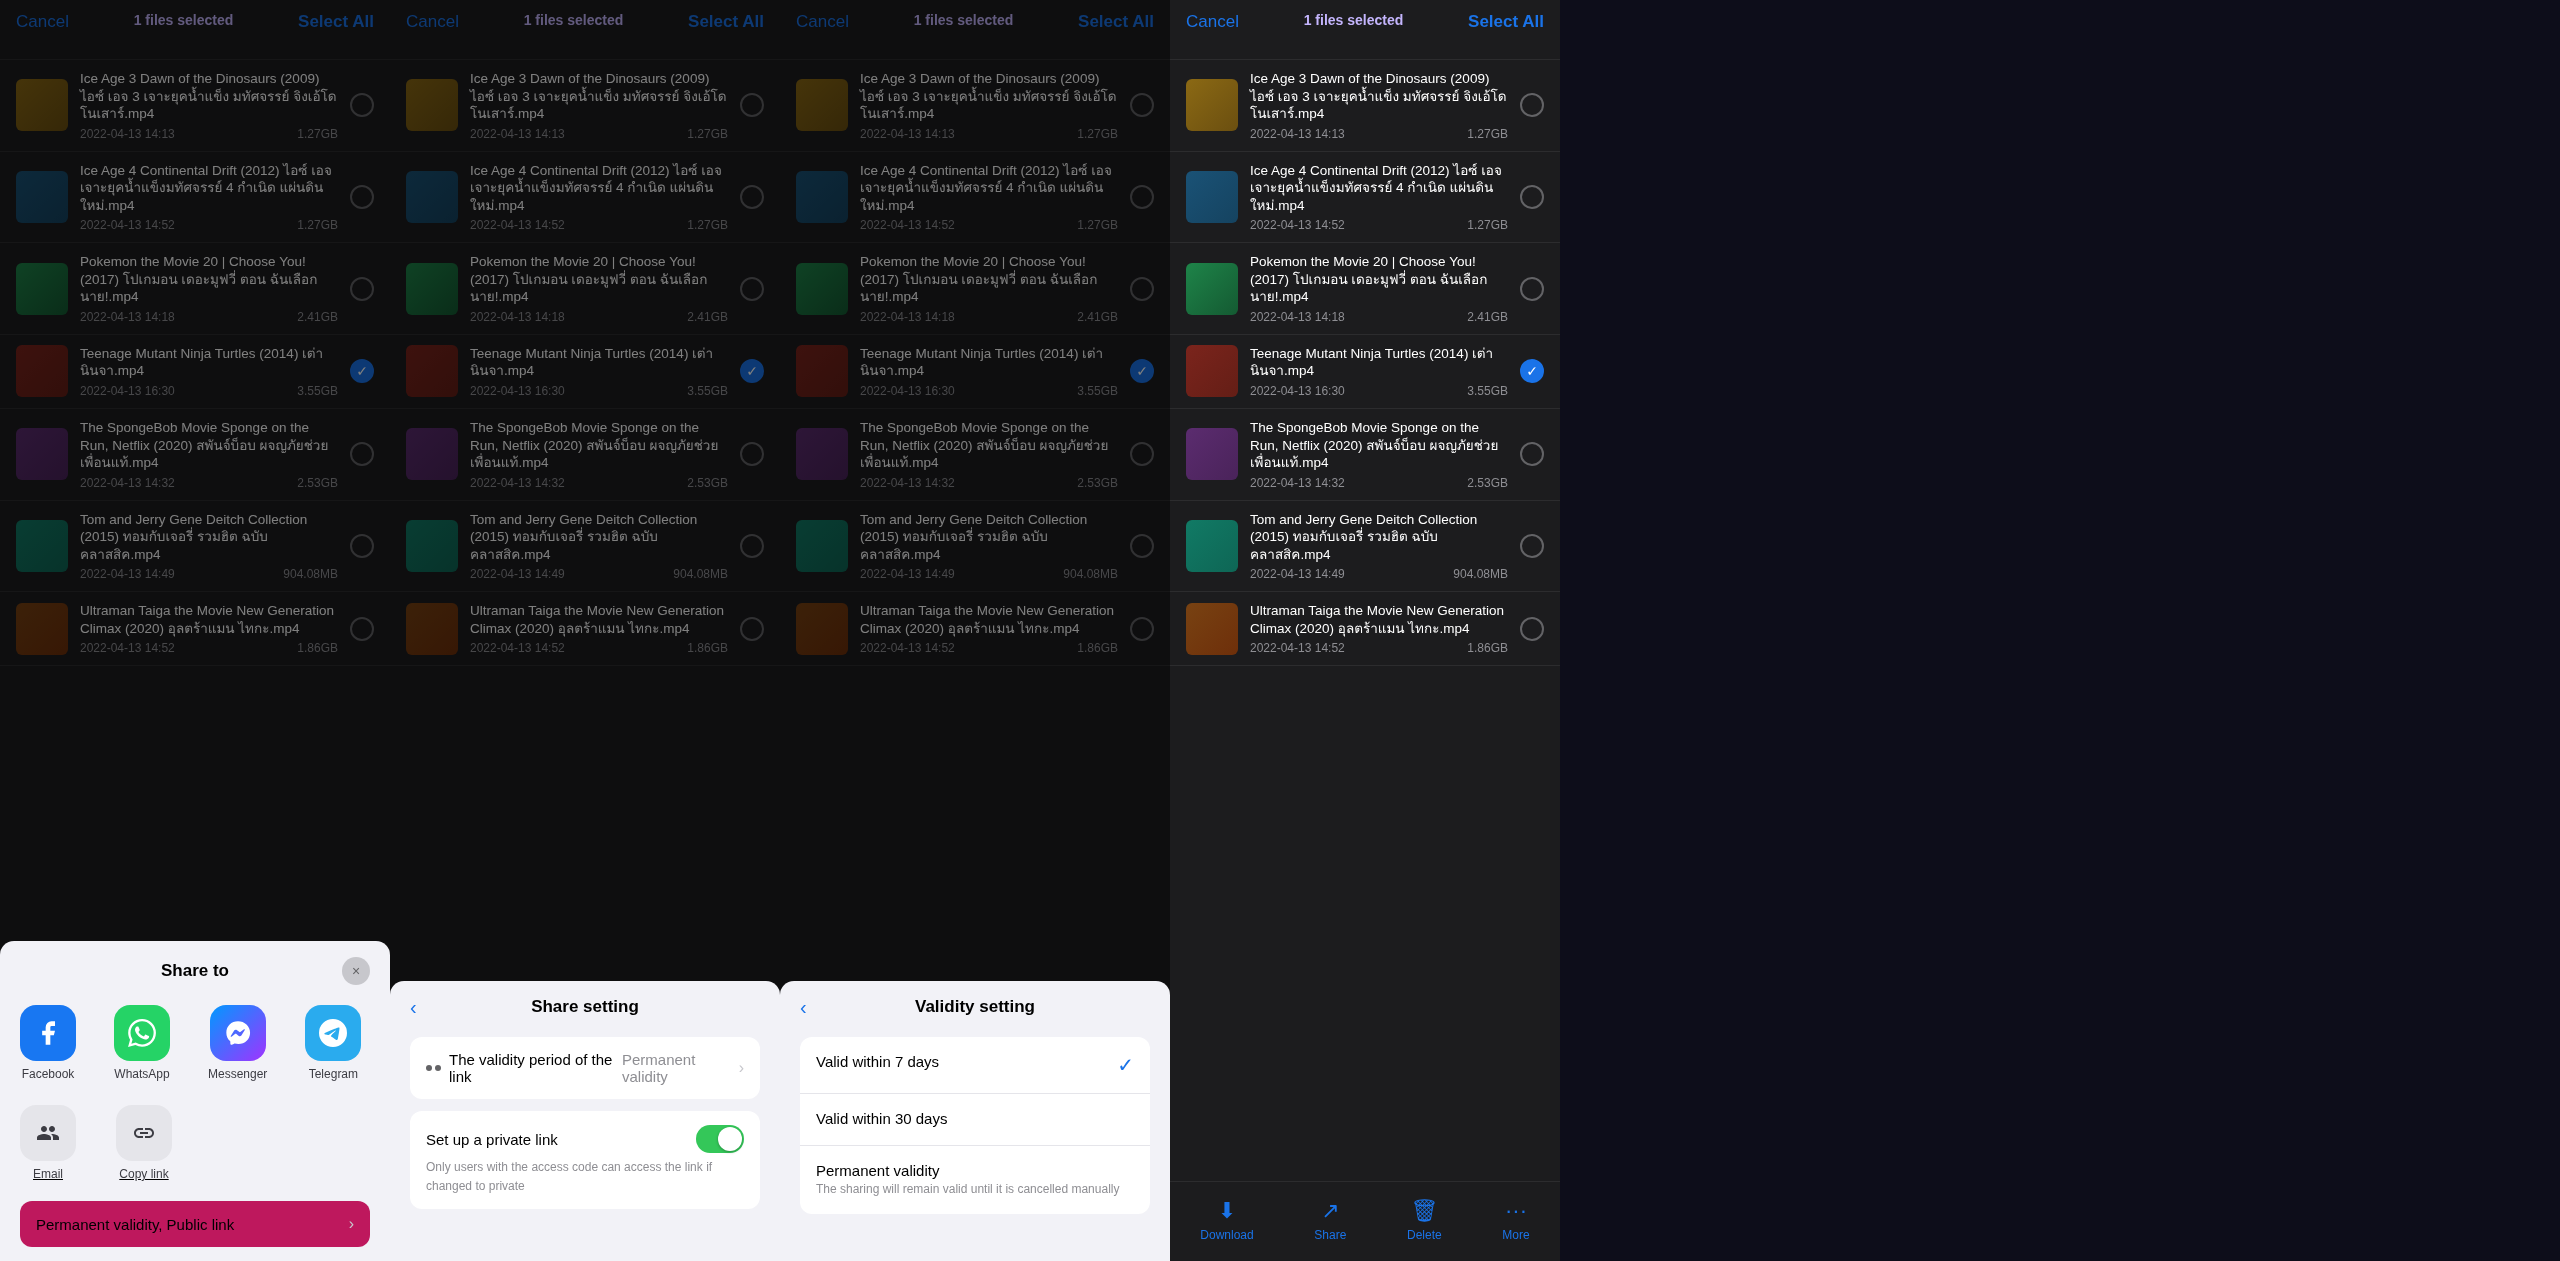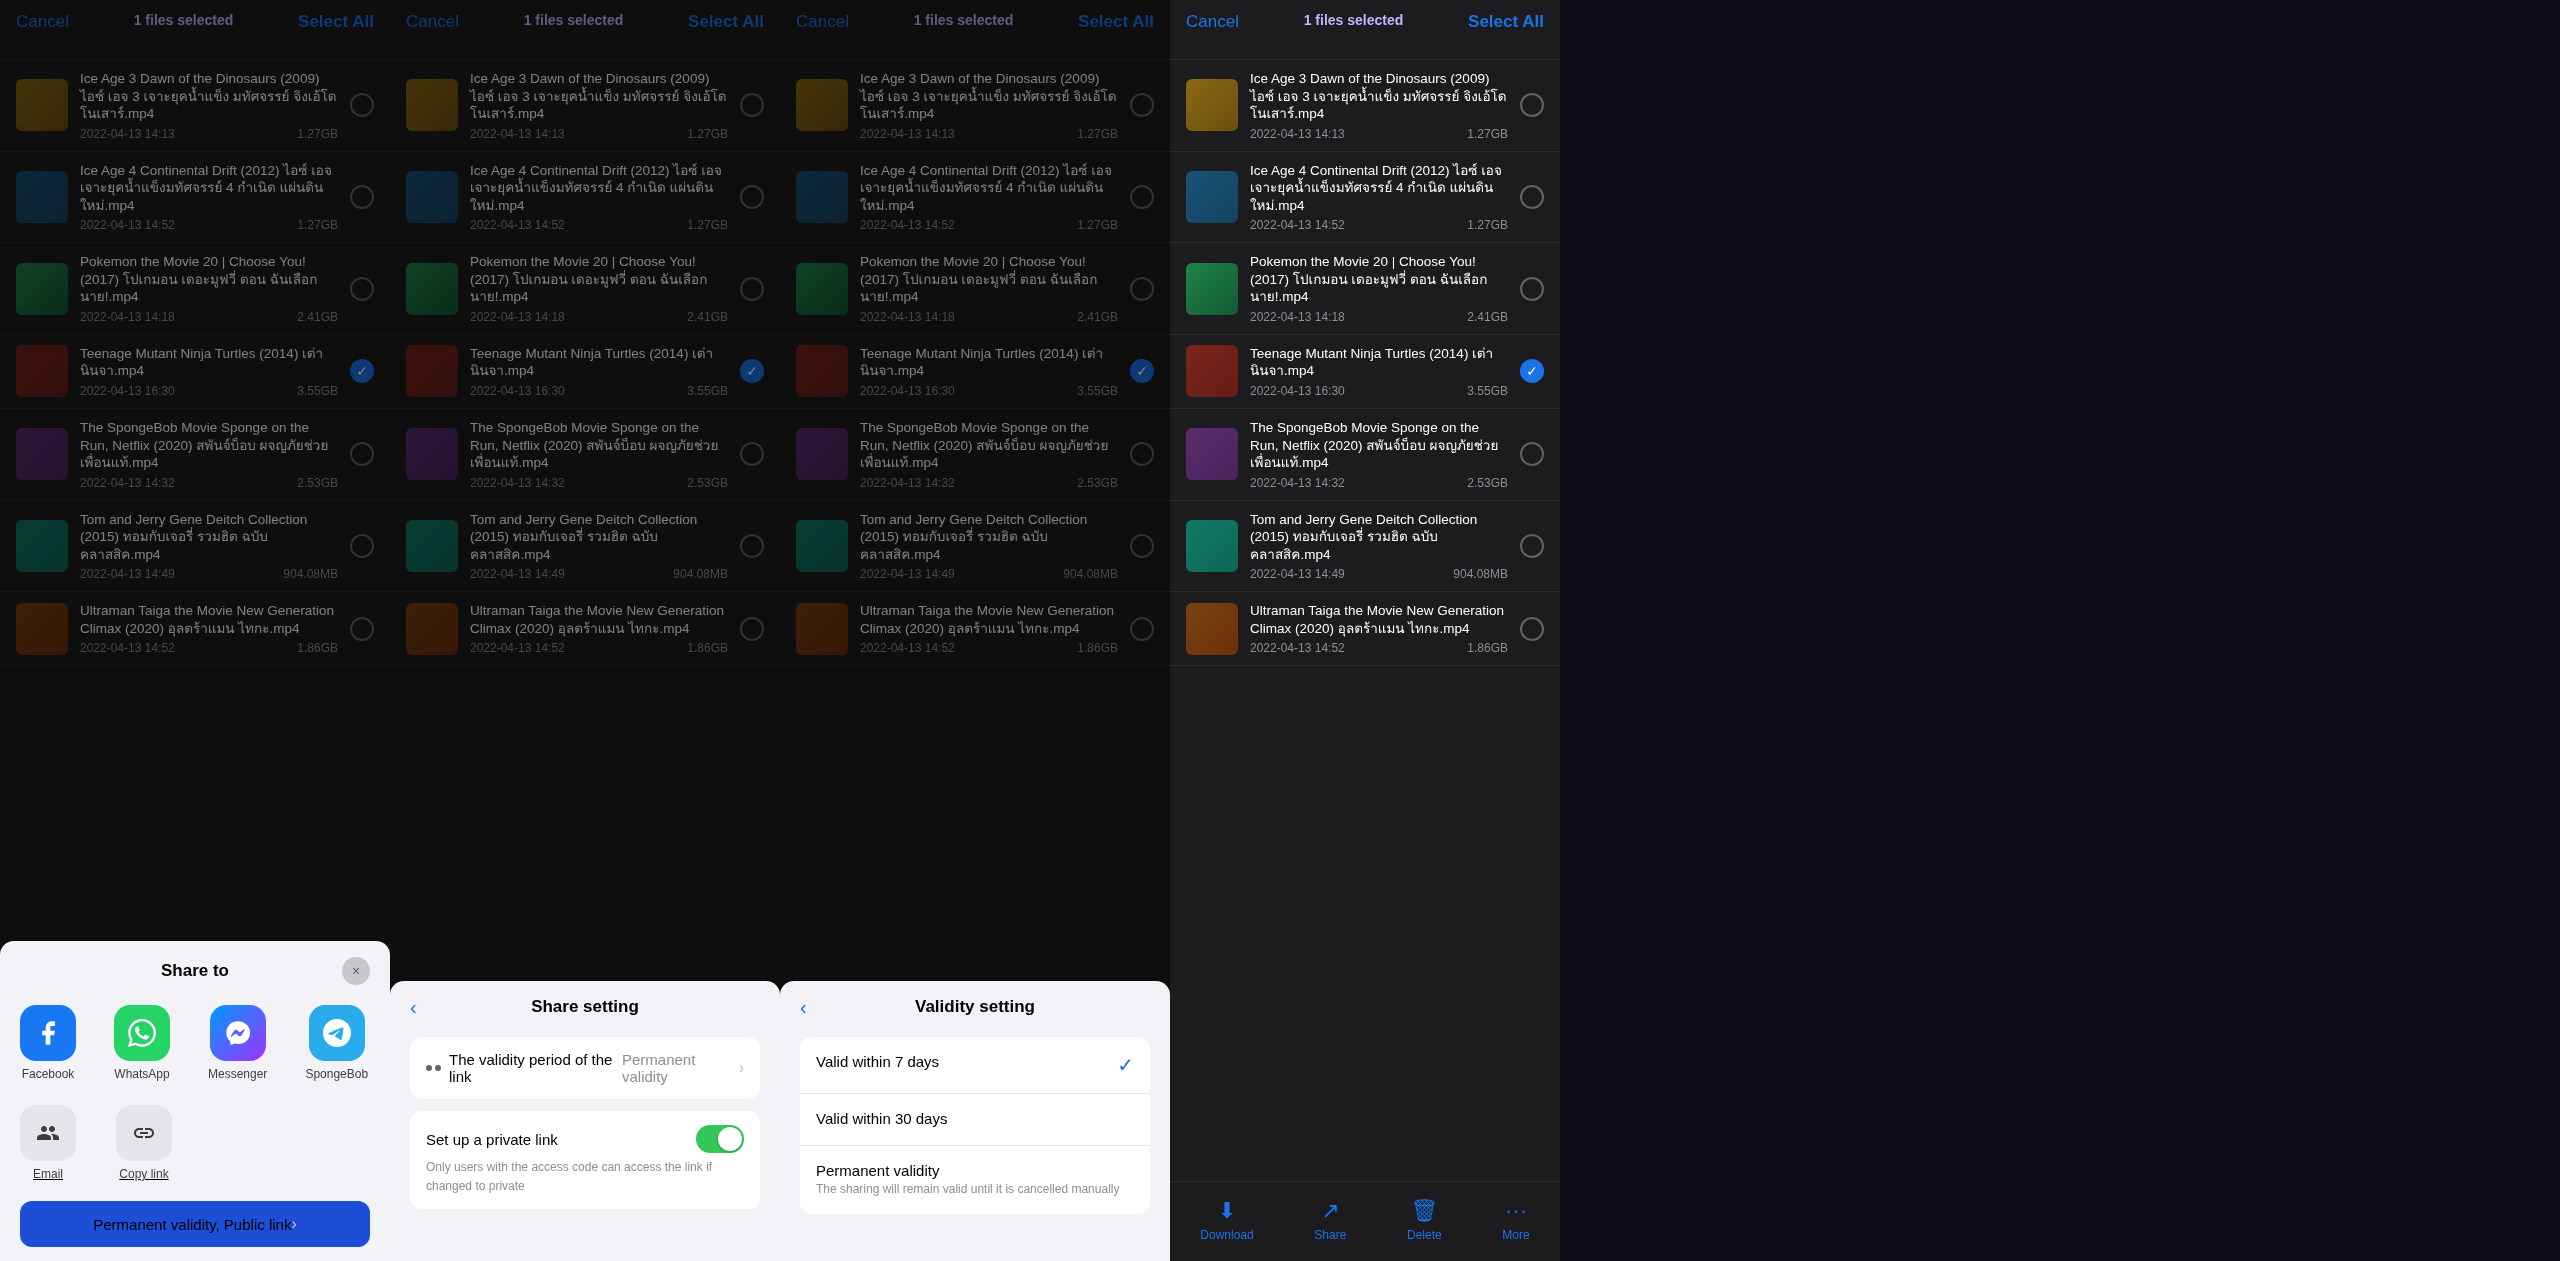--- a/index.html
+++ b/index.html
@@ -233,22 +233,22 @@
       border-radius: 16px;
       display: flex;
       align-items: center;
       justify-content: center;
       font-size: 22px;
       color: #3c3c43;
     }
     .share-validity-row {
       display: flex;
       align-items: center;
-      justify-content: center;
-      background: #1d4ed8;
+      justify-content: space-between;
+      background: #be185d;
       border-radius: 12px;
       padding: 14px 16px;
       cursor: pointer;
     }
     .share-validity-text {
       font-size: 15px;
       color: #000;
     }
     .share-validity-chevron {
       color: #c7c7cc;
@@ -590,21 +590,21 @@
             </svg>
         </div>
         <span class="share-app-label">Messenger</span>
       </div>
       <div class="share-app-item">
         <div class="share-app-icon icon-telegram">
           <svg width="28" height="28" viewBox="0 0 24 24" fill="white">
               <path d="M11.944 0A12 12 0 0 0 0 12a12 12 0 0 0 12 12 12 12 0 0 0 12-12A12 12 0 0 0 12 0a12 12 0 0 0-.056 0zm4.962 7.224c.1-.002.321.023.465.14a.506.506 0 0 1 .171.325c.016.093.036.306.02.472-.18 1.898-.962 6.502-1.36 8.627-.168.9-.499 1.201-.82 1.23-.696.065-1.225-.46-1.9-.902-1.056-.693-1.653-1.124-2.678-1.8-1.185-.78-.417-1.21.258-1.91.177-.184 3.247-2.977 3.307-3.23.007-.032.014-.15-.056-.212s-.174-.041-.249-.024c-.106.024-1.793 1.14-5.061 3.345-.48.33-.913.49-1.302.48-.428-.008-1.252-.241-1.865-.44-.752-.245-1.349-.374-1.297-.789.027-.216.325-.437.893-.663 3.498-1.524 5.83-2.529 6.998-3.014 3.332-1.386 4.025-1.627 4.476-1.635z"></path>
             </svg>
         </div>
-        <span class="share-app-label">SpongeBob</span>
+        <span class="share-app-label">Telegram</span>
       </div>
       <div class="share-app-item">
         <div class="share-app-icon" style="background:#e5e5ea;">
           <svg width="24" height="24" viewBox="0 0 24 24" fill="#636366">
               <circle cx="5" cy="12" r="2"></circle>
               <circle cx="12" cy="12" r="2"></circle>
               <circle cx="19" cy="12" r="2"></circle>
             </svg>
         </div>
         <span class="share-app-label">More</span>

